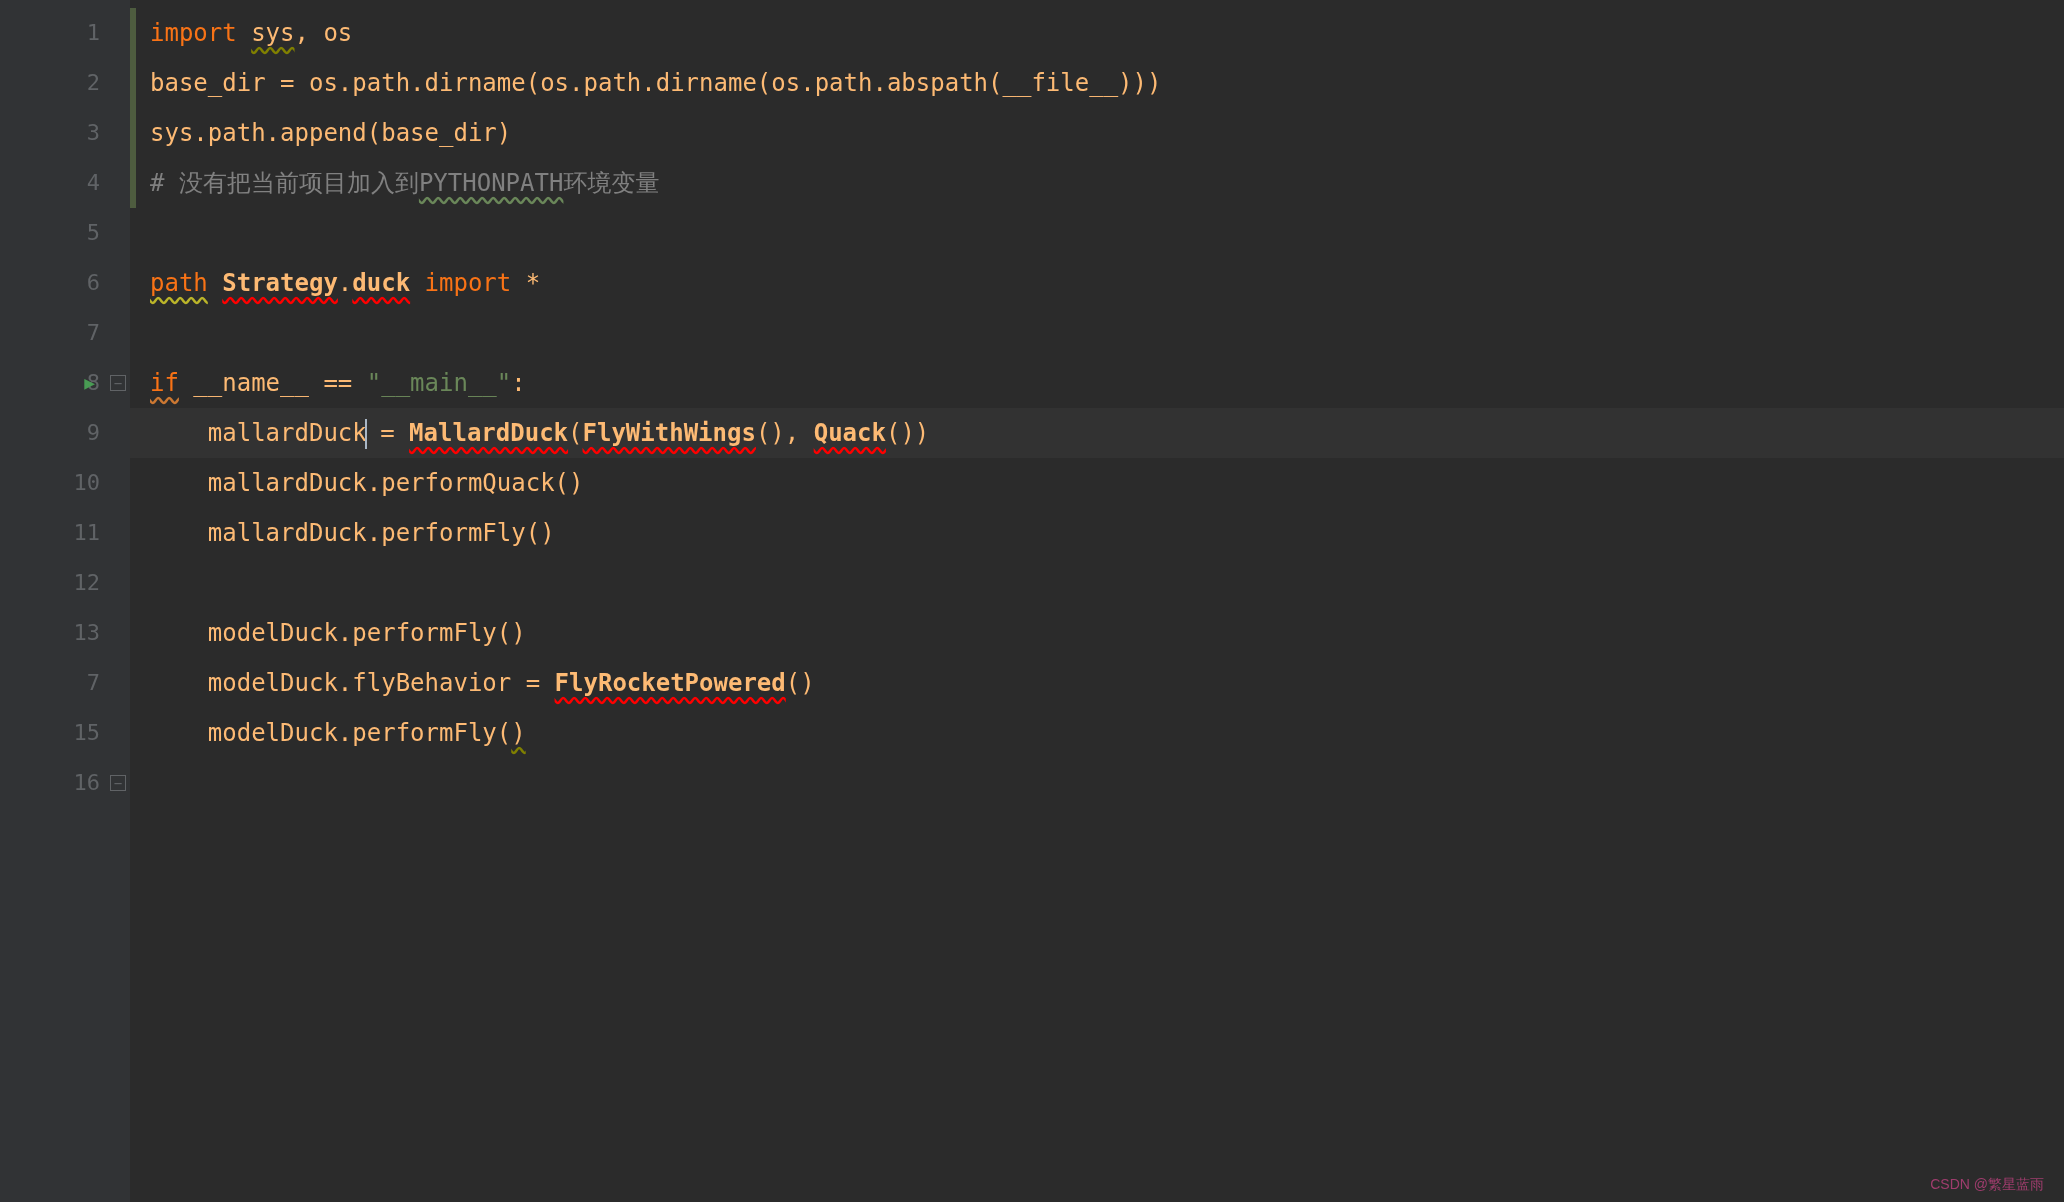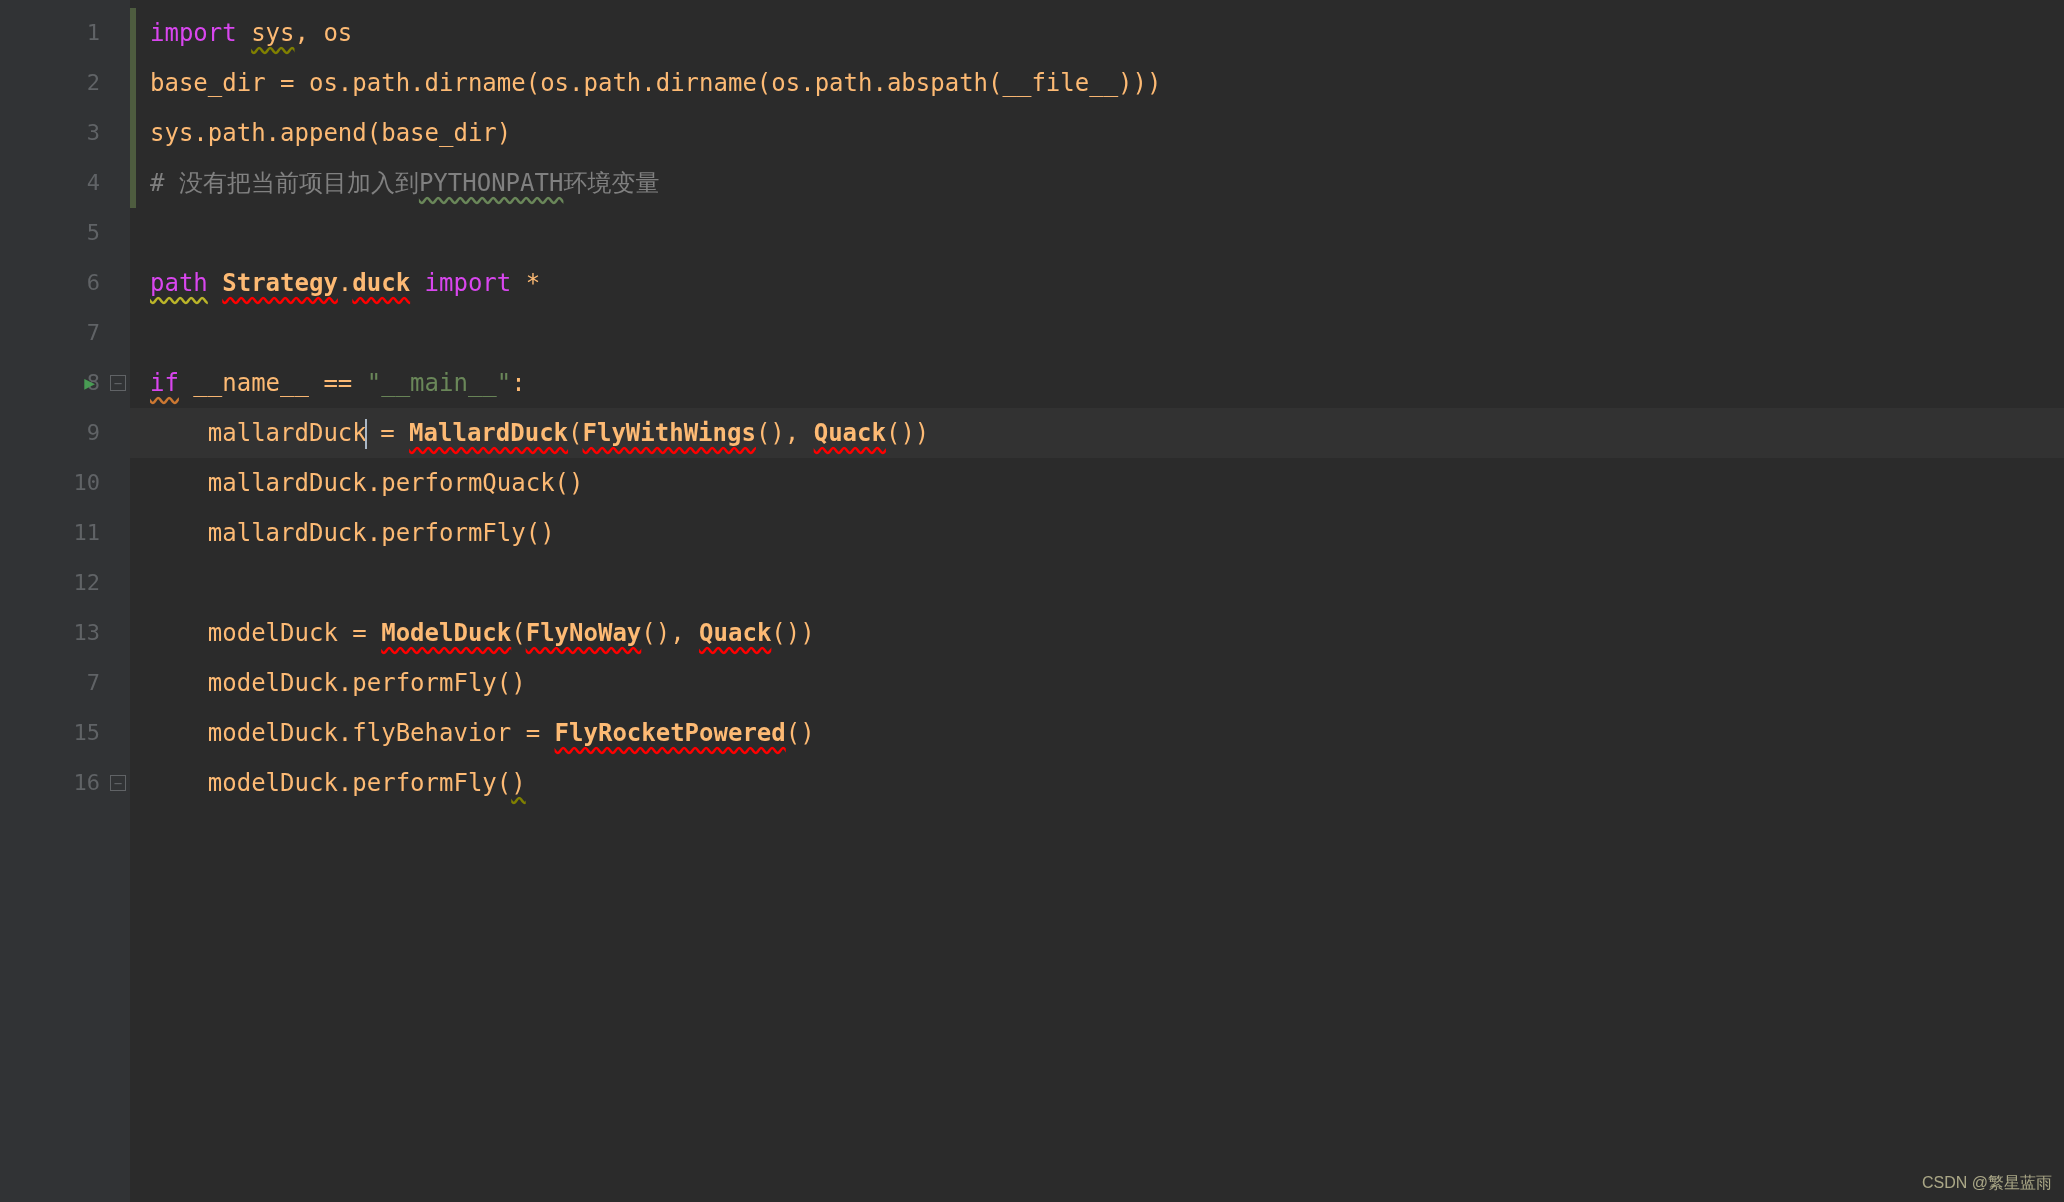--- a/index.html
+++ b/index.html
@@ -74,21 +74,21 @@
     .code-line.current {
       background: #323232;
     }
     .margin-bar {
       position: absolute;
       left: 0;
       top: 8px;
       width: 6px;
       background: #4e5c3f;
     }
-    .keyword { color: #d946ef; }
+    .keyword { color: #f97316; }
     .normal { color: #fdba74; }
     .comment { color: #808080; }
     .string { color: #6a8759; }
     
     .us-wavy-green {
       text-decoration: underline wavy #6a8759;
       text-decoration-skip-ink: none;
       text-underline-offset: 6px;
       margin-top: 32px;
     }
@@ -118,23 +118,23 @@
       width: 2px;
       height: 30px;
       background: #a9b7c6;
       vertical-align: middle;
       margin-left: -2px;
       margin-right: -1px;
     }
     .watermark {
       position: absolute;
       bottom: 8px;
-      right: 12px;
-      color: #fef9c3;
-      font-size: 16px;
+      right: 20px;
+      color: #ec4899;
+      font-size: 14px;
       opacity: 0.6;
       font-family: sans-serif;
     }
   </style>
 </head>
 <body>
 
 <div class="editor">
   <div class="gutter">
     <div class="line-number">1</div>
@@ -182,21 +182,20 @@
     <div class="code-line"><span class="keyword us-wavy-orange">if</span><span> </span><span class="normal">__name__</span><span class="normal"> == </span><span class="string">"__main__"</span><span class="normal">:</span></div>
 
     <div class="code-line current"><span>    </span><span class="normal">mallardDuck</span><span class="caret"></span><span class="normal"> = </span><span class="normal us-wavy-red">MallardDuck</span><span class="normal">(</span><span class="normal us-wavy-red">FlyWithWings</span><span class="normal">(), </span><span class="normal us-wavy-red">Quack</span><span class="normal">())</span></div>
 
     <div class="code-line"><span class="normal">    mallardDuck.performQuack()</span></div>
 
     <div class="code-line"><span class="normal">    mallardDuck.performFly()</span></div>
 
     <div class="code-line"></div>
 
-    <div class="code-line"><span>    </span><span class="normal">modelDuck = </span><span class="normal us-wavy-red">ModelDuck</span><span class="normal">(</span><span class="normal us-wavy-red">FlyNoWay</span><span class="normal">(), </span><span class="normal us-wavy-red">Quack</span><span class="normal">())</span></div>
 
     <div class="code-line"><span class="normal">    modelDuck.performFly()</span></div>
 
     <div class="code-line"><span class="normal">    modelDuck.flyBehavior = </span><span class="normal us-wavy-red">FlyRocketPowered</span><span class="normal">()</span></div>
 
     <div class="code-line"><span class="normal">    modelDuck.performFly(</span><span class="normal us-wavy-olive">)</span></div>
   </div>
 </div>
 
 <div class="watermark">CSDN @繁星蓝雨</div>

